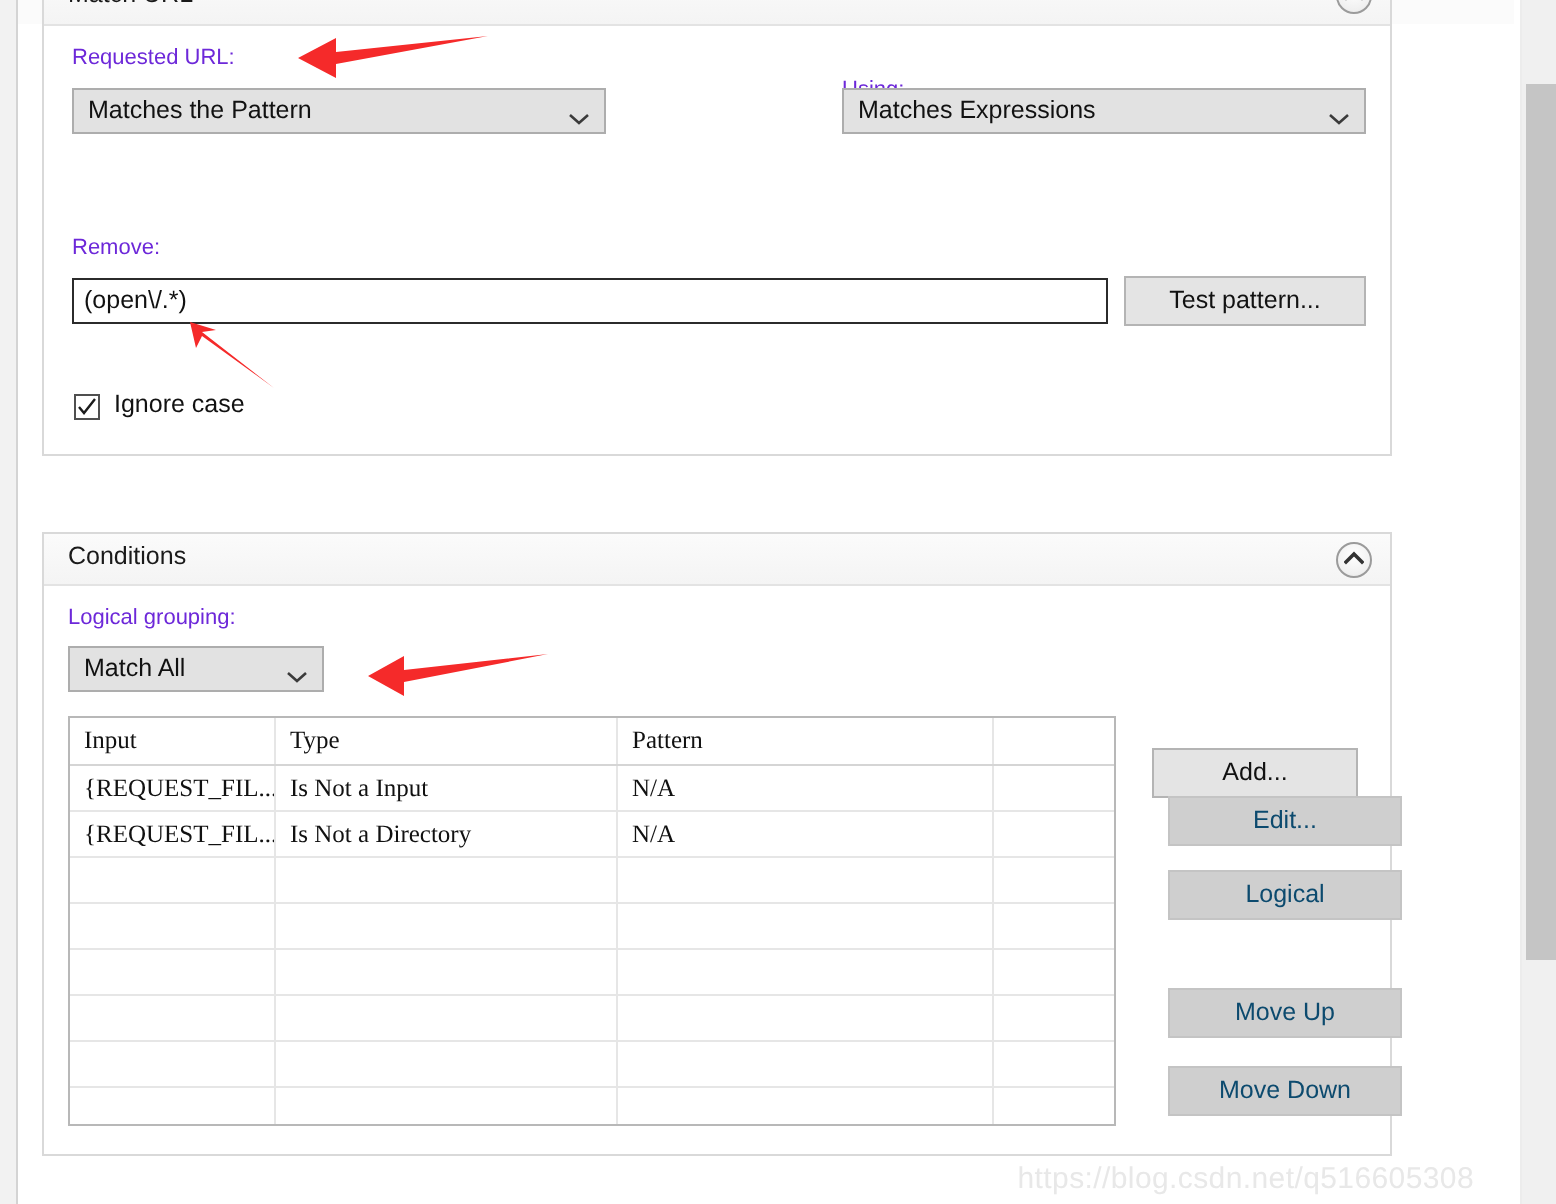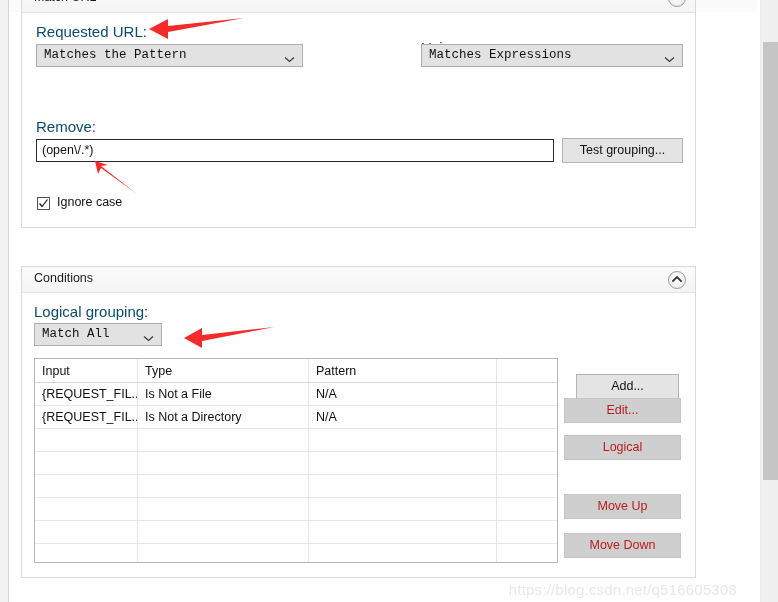--- a/index.html
+++ b/index.html
@@ -102,41 +102,40 @@
   #panel-conditions {
     left: 12px;
     top: 266px;
     width: 675px;
     height: 312px;
   }
 
   
   .field-label {
     position: absolute;
-    font-size: 15px;
-    color: #0c4a6e;
+    font-size: 11px;
+    color: #6d28d9;
     white-space: nowrap;
   }
 
   
   .combobox {
     position: absolute;
     box-sizing: border-box;
     height: 23px;
     background: #e2e2e2;
     border: 1px solid #adadad;
     font-size: 12.5px;
     color: #111111;
   }
   .combobox .cb-text {
     position: absolute;
     left: 7px;
     top: 3px;
     white-space: nowrap;
-    font-family: Liberation Mono, monospace;
   }
   .combobox .cb-arrow {
     position: absolute;
     right: 7px;
     top: 7px;
   }
 
   
   .textbox {
     position: absolute;
@@ -163,21 +162,22 @@
     text-align: center;
     line-height: 23px;
     background: #e4e4e4;
     border: 1px solid #b4b4b4;
     color: #121212;
     white-space: nowrap;
   }
   .btn.disabled {
     background: #cfcfcf;
     border-color: #c4c4c4;
-    color: #b91c1c;
+    color: #0c4a6e;
+    margin-left: 20px;
   }
 
   
   .checkbox-row {
     position: absolute;
     white-space: nowrap;
   }
   .cb-box {
     position: absolute;
     left: 0; top: 1px;
@@ -212,20 +212,21 @@
   .grid-table th, .grid-table td {
     border-right: 1px solid #e6e6e6;
     border-bottom: 1px solid #e6e6e6;
     height: 22px;
     padding: 0 0 0 7px;
     text-align: left;
     font-weight: normal;
     color: #111111;
     overflow: hidden;
     white-space: nowrap;
+    font-family: Liberation Serif, serif;
   }
   .grid-table th {
     height: 23px;
     border-bottom: 1px solid #d5d5d5;
     background: #ffffff;
   }
   .grid-table td.empty-cell { color: transparent; }
   .col-input   { width: 95px; }
   .col-type    { width: 163px; }
   .col-pattern { width: 180px; }
@@ -317,21 +318,21 @@
           </svg>
       </span>
     </div>
 
     <span class="field-label" style="left:14px; top:131px;">Remove:</span>
 
     <div class="textbox" style="left:14px; top:152px; width:518px;">
       <span class="tb-text">(open\/.*)</span>
     </div>
 
-    <div class="btn" style="left:540px; top:151px; width:121px;">Test grouping...</div>
+    <div class="btn" style="left:540px; top:151px; width:121px;">Test pattern...</div>
 
     <div class="checkbox-row" style="left:15px; top:209px;">
       <span class="cb-box">
         <svg width="9" height="9" viewBox="0 0 9 9">
           <path d="M0.5 4.5 L3 7.5 L8.5 0.5" stroke="#1b1b1b" stroke-width="1.2" fill="none"></path>
         </svg>
       </span>
       <span class="cb-label">Ignore case</span>
     </div>
 
@@ -365,21 +366,21 @@
           <tr>
             <th class="col-input">Input</th>
             <th class="col-type">Type</th>
             <th class="col-pattern">Pattern</th>
             <th class="col-extra"></th>
           </tr>
         </thead>
         <tbody id="grid-body">
             <tr>
               <td class="col-input">{REQUEST_FIL...</td>
-              <td class="col-type">Is Not a File</td>
+              <td class="col-type">Is Not a Input</td>
               <td class="col-pattern">N/A</td>
               <td class="col-extra"></td>
             </tr>
             <tr>
               <td class="col-input">{REQUEST_FIL...</td>
               <td class="col-type">Is Not a Directory</td>
               <td class="col-pattern">N/A</td>
               <td class="col-extra"></td>
             </tr>
             <tr>

